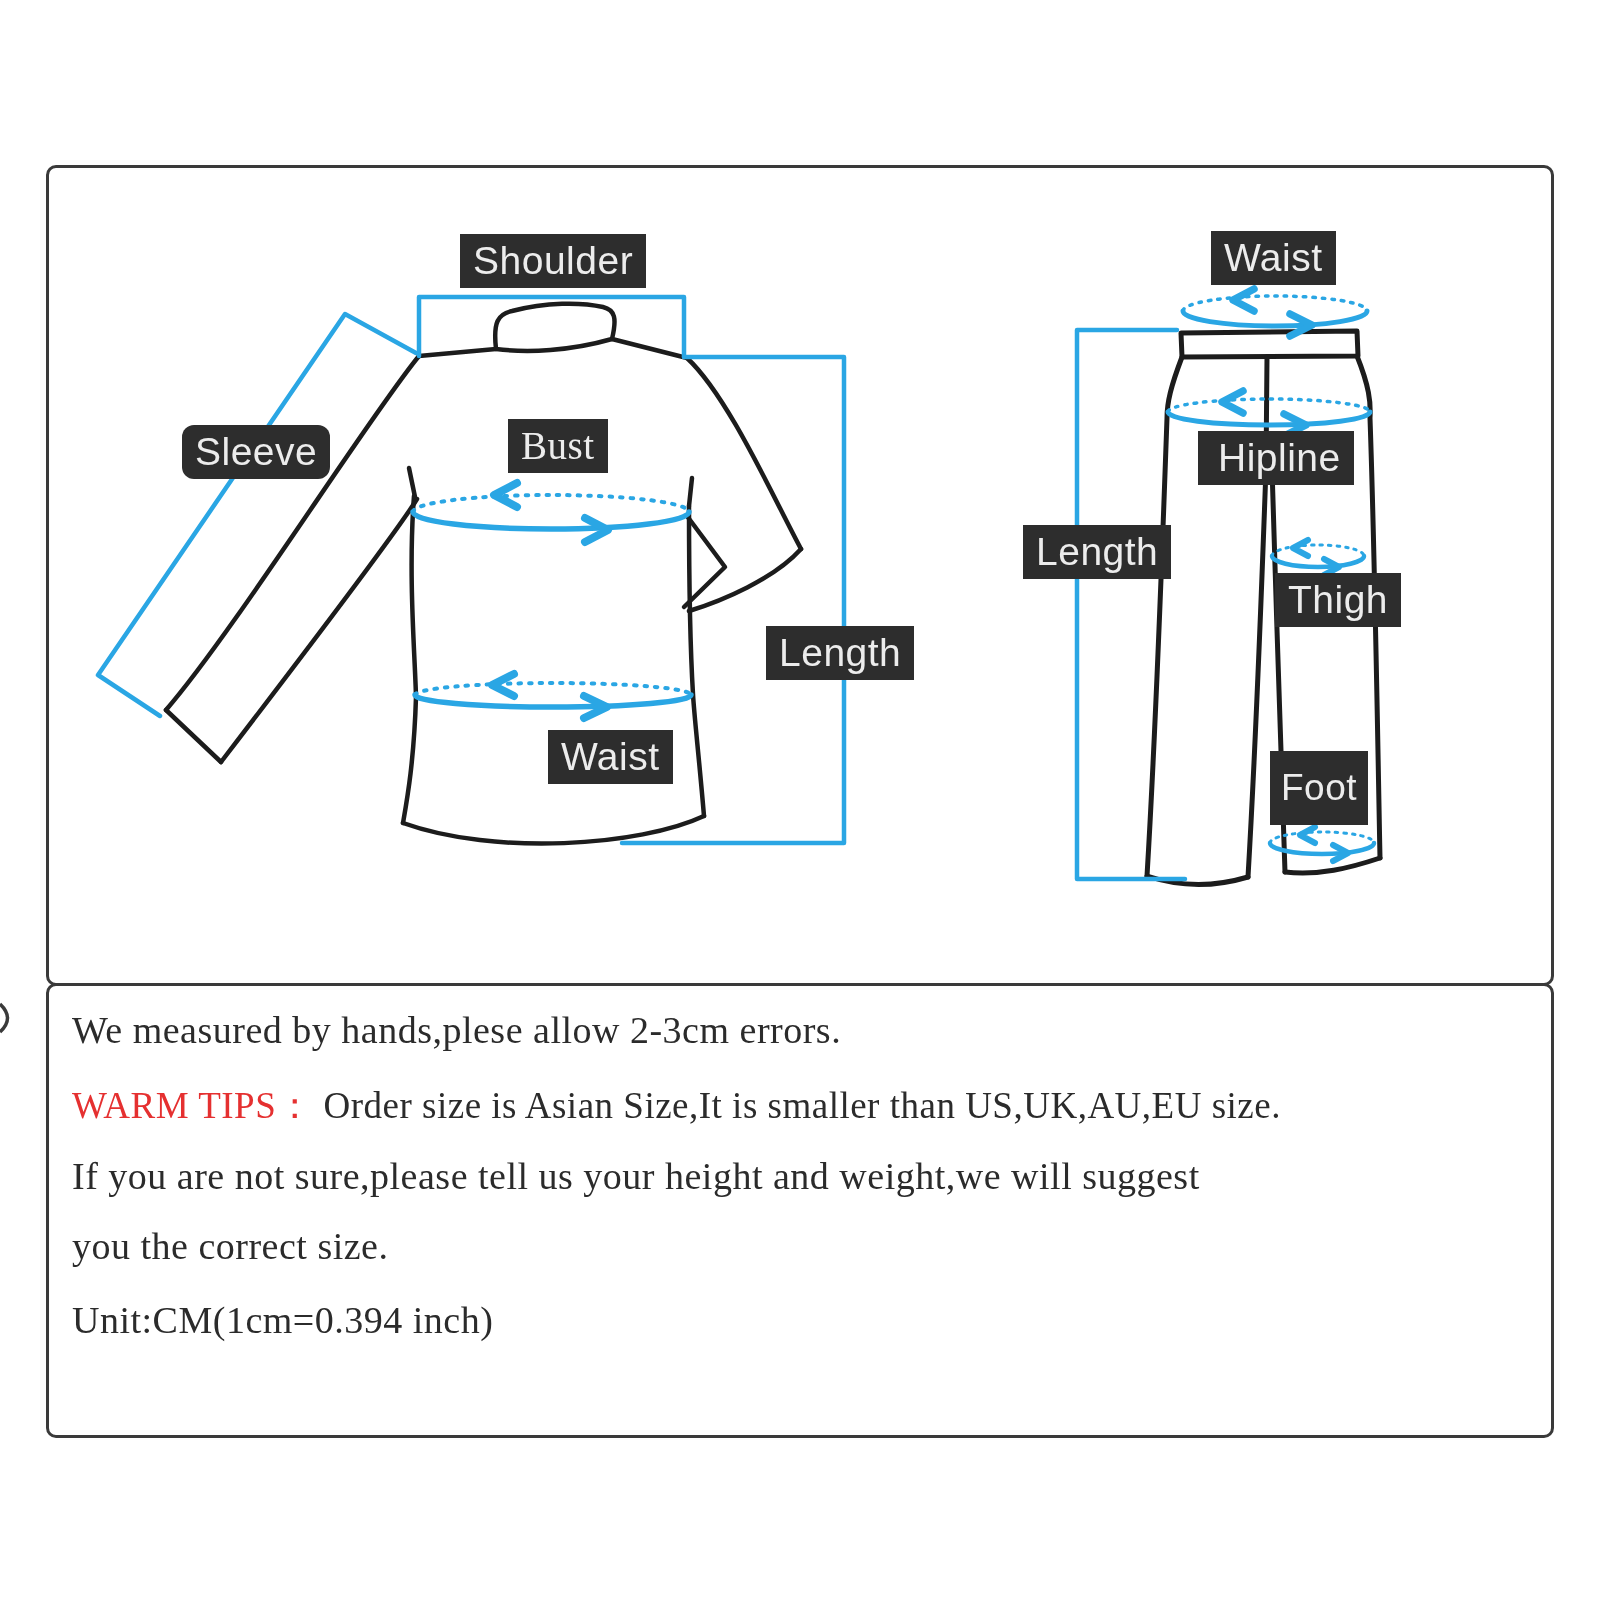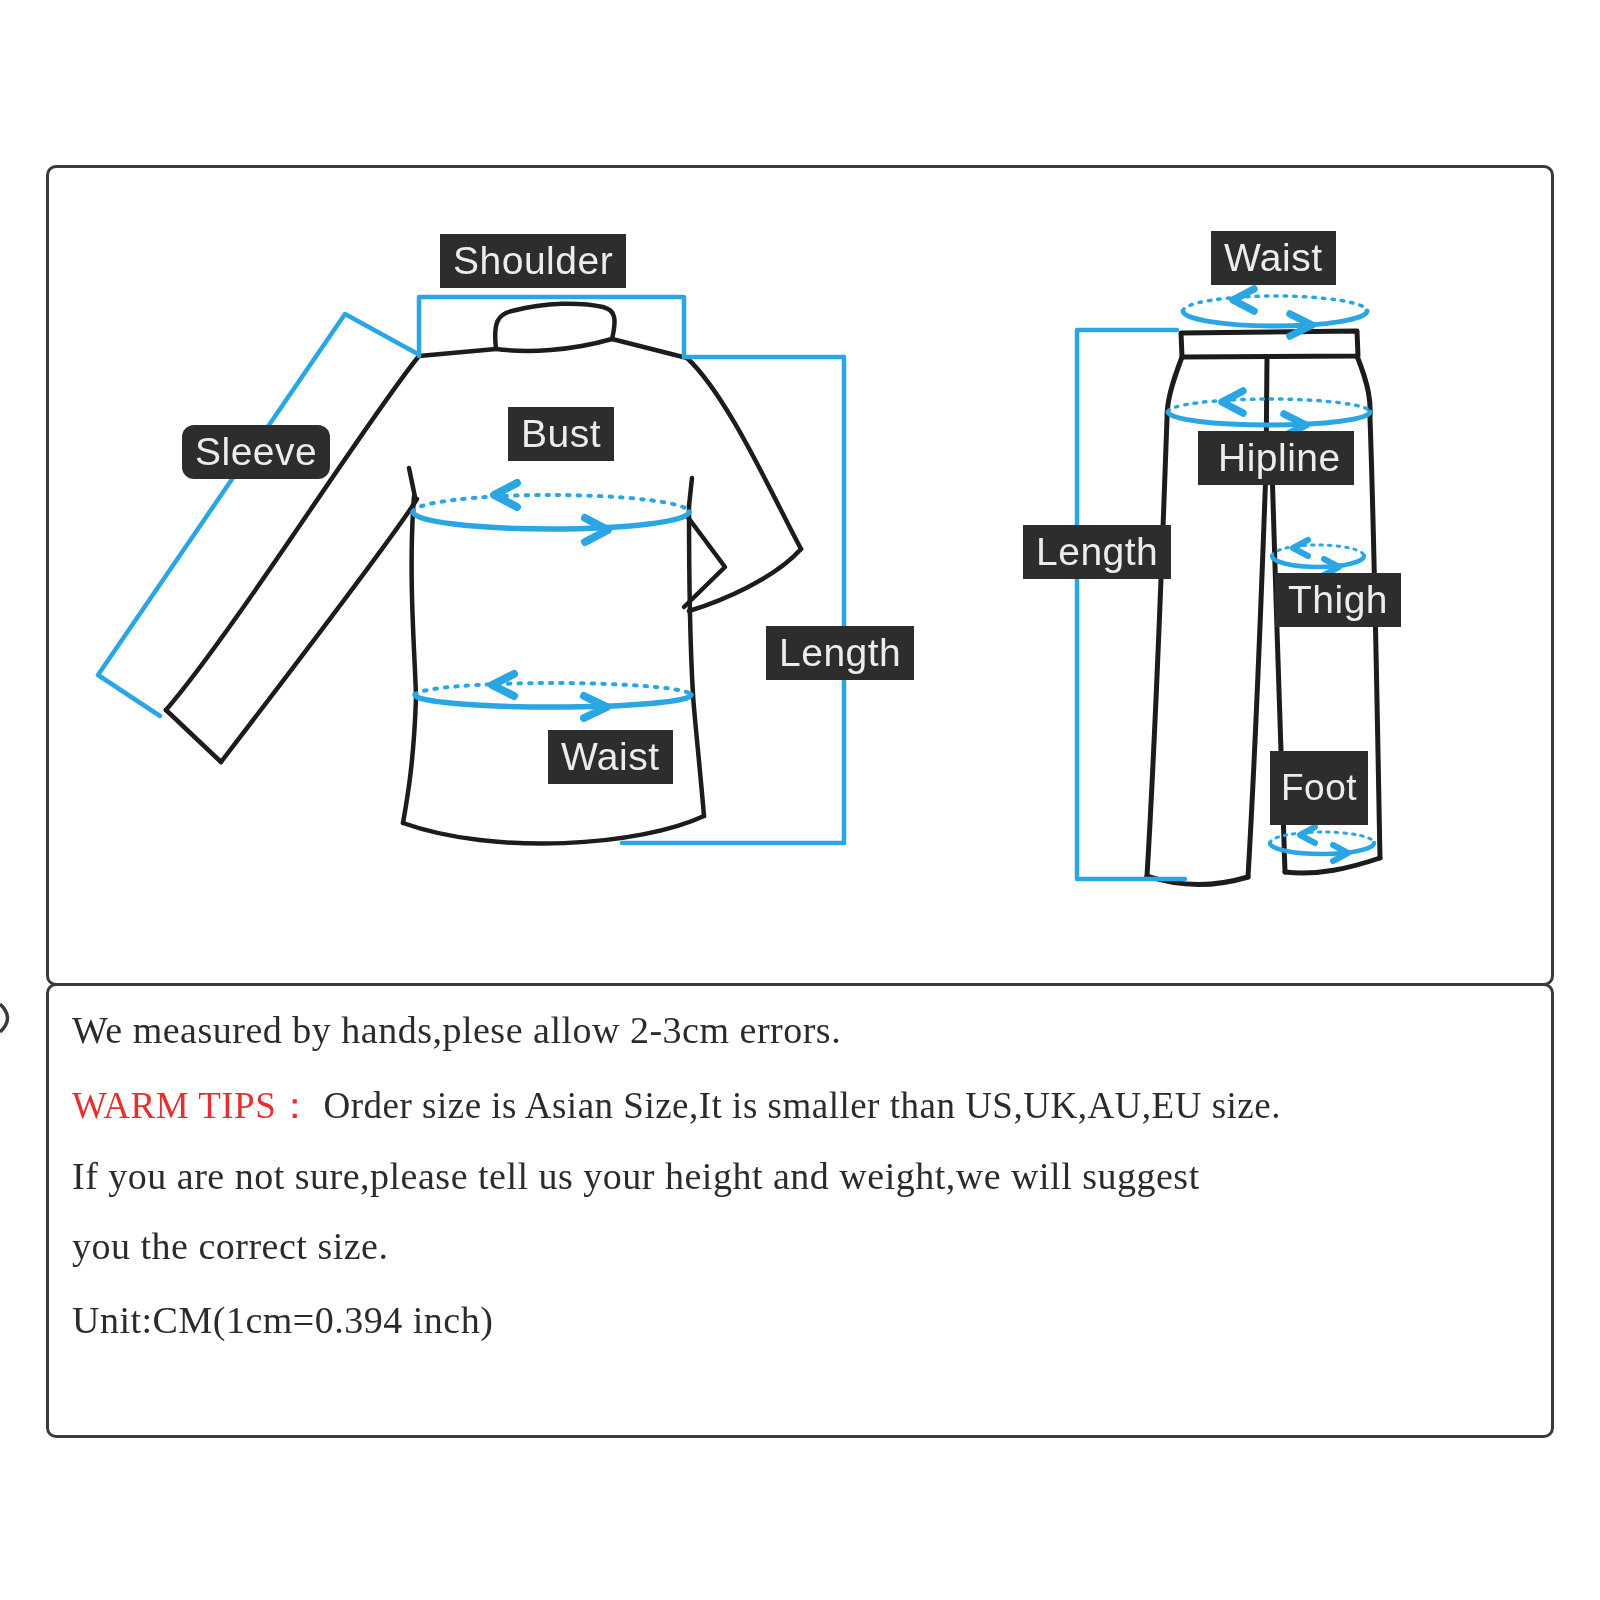--- a/index.html
+++ b/index.html
@@ -9,23 +9,23 @@
   #diagram-panel{left:46px;top:165px;width:1508px;height:821px;}
   #notes-panel{left:46px;top:983px;width:1508px;height:455px;background:#ffffff;}
   #art{position:absolute;left:0;top:0;width:1600px;height:1600px;}
   .m-label{position:absolute;background:#2d2d2d;color:#ececec;font-size:39px;line-height:52px;
            padding:1px 13px;white-space:nowrap;letter-spacing:0.5px;}
   .m-label.sm{font-size:37px;line-height:46px;padding:14px 11px;}
   .note-line{position:absolute;color:#2b2b2b;font-size:38px;white-space:nowrap;letter-spacing:0.5px;
              font-family:Liberation Serif, serif;}
   .warm-red{color:#e53030;}
   
-  #lbl-shoulder{left:440px;top:234px;}
+  #lbl-shoulder{left:460px;top:234px;}
   #lbl-sleeve{left:182px;top:425px;border-radius:12px;}
-  #lbl-bust{left:508px;top:407px;}
+  #lbl-bust{left:508px;top:419px;font-family:Liberation Serif, serif;}
   #lbl-length-shirt{left:766px;top:626px;}
   #lbl-waist-shirt{left:548px;top:730px;}
   #lbl-waist-pants{left:1211px;top:231px;}
   #lbl-hipline{left:1198px;top:431px;padding-left:20px;}
   #lbl-length-pants{left:1023px;top:525px;}
   #lbl-thigh{left:1275px;top:573px;}
   #lbl-foot{left:1270px;top:751px;}
   
   #note-1{left:72px;top:1008px;}
   #note-2{left:72px;top:1081px;font-size:37px;}

